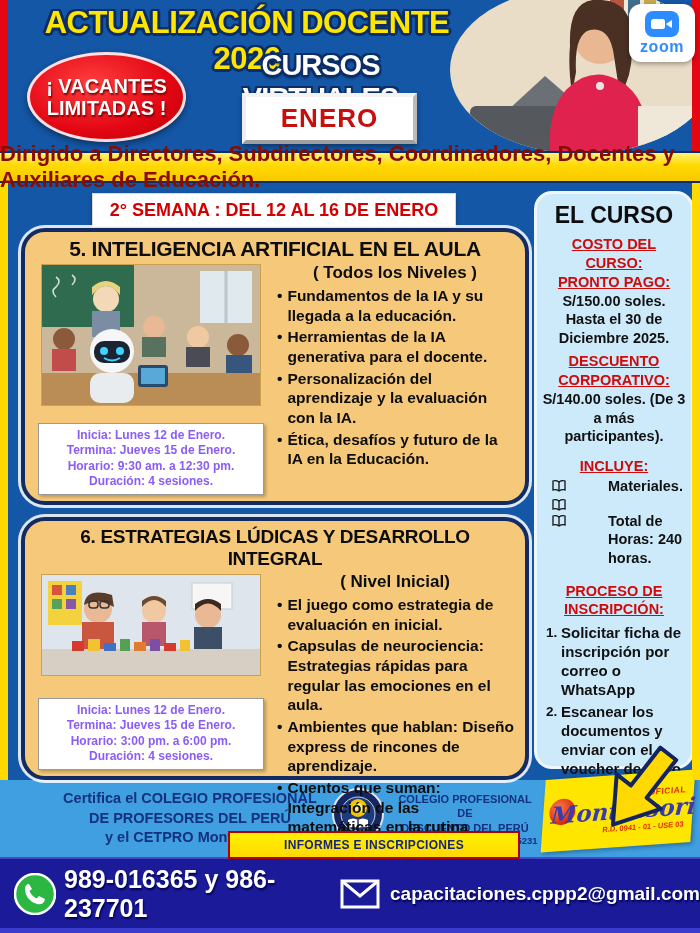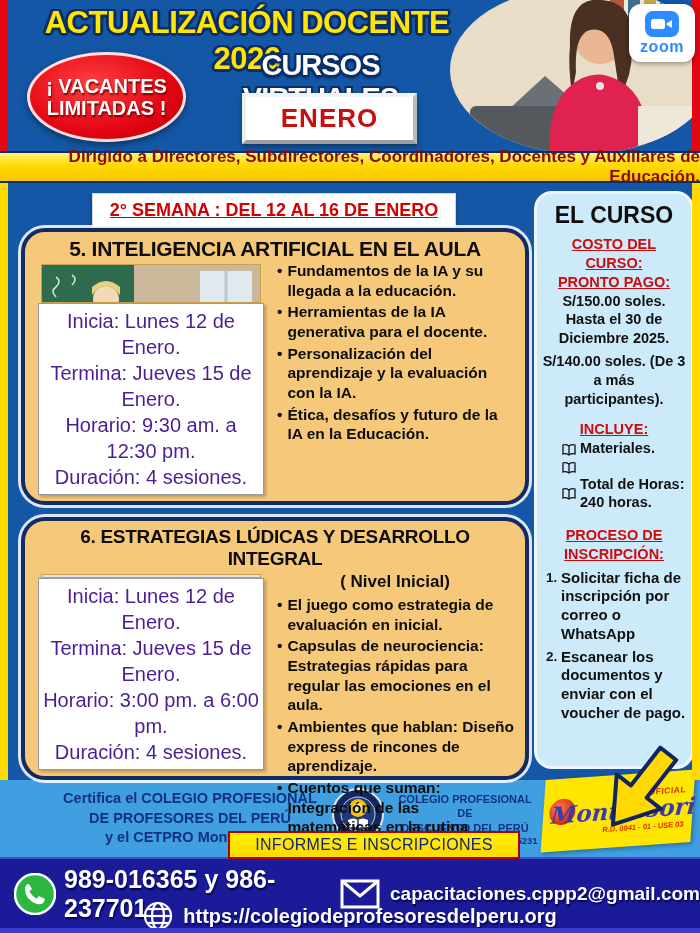--- a/index.html
+++ b/index.html
@@ -26,50 +26,50 @@
     box-shadow:0 3px 5px rgba(0,0,0,.35);display:flex;align-items:center;justify-content:center;}
   .enero-box span{color:#c80f0f;font-weight:900;font-size:26px;letter-spacing:1px;}
   .photo-ellipse{left:450px;top:-14px;width:265px;height:168px;border-radius:50%;overflow:hidden;z-index:2;}
   .zoom-badge{left:629px;top:4px;width:66px;height:58px;background:#fff;border-radius:12px;
     box-shadow:0 2px 5px rgba(0,0,0,.35);display:flex;flex-direction:column;align-items:center;justify-content:center;z-index:5;}
   .zoom-badge .zword{color:#2d8cff;font-weight:900;font-size:16px;letter-spacing:.5px;line-height:1;margin-top:2px;}
 
   .audience-bar{left:0;top:151px;width:700px;height:32px;
     background:linear-gradient(#fff27a,#ffd900 45%,#f7c800);border-top:2px solid #0c2d66;border-bottom:2px solid #0c2d66;
     display:flex;align-items:center;justify-content:center;z-index:4;box-sizing:border-box;}
-  .audience-bar span{color:#8a0b00;font-weight:900;font-size:17px;text-align:right;}
+  .audience-bar span{color:#8a0b00;font-weight:900;font-size:22px;}
 
   .week-box{left:92px;top:193px;width:362px;height:32px;background:#fff;border:1px solid #d8d8d8;
     display:flex;align-items:center;justify-content:center;box-shadow:0 2px 4px rgba(0,0,0,.3);}
-  .week-box span{color:#d40000;font-weight:900;font-size:18px;text-decoration:underline;}
+  .week-box span{color:#d40000;font-weight:900;font-size:18px;}
 
   
   .card{background:#f6c97a;border:4px solid #122b63;border-radius:24px;
     box-shadow:0 0 0 3px rgba(255,255,255,.85);box-sizing:border-box;
     display:flex;flex-direction:column;padding:5px 10px 6px;z-index:2;}
   .card-title{text-align:center;font-weight:900;color:#0d0d0d;letter-spacing:-.3px;}
   .card-body{display:flex;flex:1;min-height:0;}
   .card-left{width:232px;display:flex;flex-direction:column;align-items:center;}
   .photo-frame{width:218px;border:1px solid #caa14e;overflow:hidden;}
   .info-box{background:#fff;border:1px solid #9a9a9a;box-shadow:2px 2px 3px rgba(0,0,0,.25);
     width:226px;margin-top:auto;padding:4px 2px;text-align:center;box-sizing:border-box;}
-  .info-box div{color:#4c1d95;font-weight:400;font-size:20px;line-height:1.3;}
+  .info-box div{color:#8b5cf6;font-weight:700;font-size:12px;line-height:1.3;}
   .card-right{flex:1;padding-left:8px;display:flex;flex-direction:column;}
   .level{text-align:center;font-weight:900;font-size:17px;color:#0d0d0d;margin:2px 0 3px;}
   .bullet{display:flex;color:#0d0d0d;font-weight:bold;font-size:15.5px;line-height:1.27;margin-bottom:2px;}
   .bullet .dot{margin:0 5px 0 2px;}
 
   
   .sidebar{left:534px;top:191px;width:160px;height:578px;background:#cdeafb;border:3px solid #eef6ff;
     border-radius:18px;box-sizing:border-box;padding:8px 5px;text-align:center;z-index:2;}
   .sb-title{font-size:23px;font-weight:900;color:#0d0d0d;margin-bottom:6px;}
   .red-label{color:#cf0a0a;font-weight:900;font-size:14.5px;text-decoration:underline;line-height:1.3;}
   .sb-val{color:#111;font-weight:900;font-size:14.5px;line-height:1.3;margin-bottom:4px;}
   .sb-gap{height:7px;}
-  .inc-row{display:flex;align-items:center;text-align:left;margin:1px 0 1px 20px;}
+  .inc-row{display:flex;align-items:flex-start;text-align:left;margin:1px 0 1px 10px;gap:38px;}
   .inc-row svg{flex:none;margin:3px 4px 0 0;}
   .inc-row span{color:#111;font-weight:900;font-size:14.5px;line-height:1.25;}
   .step-row{display:flex;text-align:left;margin:2px 0 4px 4px;}
   .step-row .num{flex:none;width:15px;color:#111;font-weight:900;font-size:13.5px;padding-top:1px;}
   .step-row .txt{color:#111;font-weight:900;font-size:15px;line-height:1.25;}
 
   
   .light-section{left:0;top:780px;width:700px;height:77px;background:#3f9fe1;}
   .certifies{left:40px;top:789px;width:300px;text-align:center;}
   .certifies div{color:#14317f;font-weight:900;font-size:14.5px;line-height:1.35;}
@@ -81,21 +81,21 @@
     display:flex;flex-direction:column;justify-content:center;padding:2px 8px;box-sizing:border-box;z-index:2;}
   .mont-valor{color:#e03000;font-weight:900;font-size:8.5px;text-align:right;letter-spacing:.5px;}
   .mont-brand{position:relative;color:#3b3bb0;font-family:"DejaVu Serif",serif;font-style:italic;
     font-weight:bold;font-size:23px;line-height:1;text-align:center;}
   .mont-circle{position:absolute;left:-2px;top:-4px;width:26px;height:26px;border-radius:50%;
     background:radial-gradient(circle at 35% 35%,#ff7a4d,#d42a0a 70%);z-index:-1;}
   .mont-rd{color:#e03000;font-weight:bold;font-size:7.5px;text-align:right;margin-top:2px;}
   .big-arrow{left:592px;top:742px;width:96px;height:96px;z-index:6;transform:rotate(38deg);}
   .informes-bar{left:228px;top:831px;width:292px;height:28px;background:linear-gradient(#fff100,#ffd900);
     border:2px solid #b00000;box-sizing:border-box;display:flex;align-items:center;justify-content:center;z-index:5;}
-  .informes-bar span{color:#14247a;font-weight:400;font-size:16px;letter-spacing:.3px;}
+  .informes-bar span{color:#14247a;font-weight:700;font-size:12px;letter-spacing:.3px;}
 
   .navy-footer{left:0;top:857px;width:700px;height:76px;background:#1b1b9a;border-top:2px solid #4747c8;box-sizing:border-box;}
   .navy-footer .bottom-strip{position:absolute;left:0;bottom:0;width:100%;height:5px;background:#3b3bcd;}
   .contact-row1{position:absolute;left:0;top:6px;width:100%;display:flex;align-items:center;}
   .phones{color:#fff;font-weight:900;font-size:25px;margin-left:8px;text-shadow:1px 2px 2px #000050;}
   .email{color:#fff;font-weight:900;font-size:19px;margin-left:10px;text-shadow:1px 2px 2px #000050;}
   .contact-row2{position:absolute;left:0;top:42px;width:100%;display:flex;align-items:center;justify-content:center;}
   .website{color:#fff;font-weight:900;font-size:20px;margin-left:10px;text-shadow:1px 2px 2px #000050;}
 </style>
 </head>
@@ -191,20 +191,21 @@
           </svg>
         </div>
         <div class="info-box">
           <div>Inicia: Lunes 12 de Enero.</div>
           <div>Termina: Jueves 15 de Enero.</div>
           <div>Horario: 9:30 am. a 12:30 pm.</div>
           <div>Duración: 4 sesiones.</div>
         </div>
       </div>
       <div class="card-right">
+        <div class="level">( Todos los Niveles )</div>
         <div class="bullet">
             <span class="dot">•</span>
             <span>Fundamentos de la IA y su llegada a la educación.</span>
           </div>
         <div class="bullet">
             <span class="dot">•</span>
             <span>Herramientas de la IA generativa para el docente.</span>
           </div>
         <div class="bullet">
             <span class="dot">•</span>
@@ -280,20 +281,21 @@
           </div>
       </div>
     </div>
   </div>
 
   <div class="abs sidebar">
     <div class="sb-title">EL CURSO</div>
     <div class="red-label">COSTO DEL CURSO:</div>
     <div class="red-label">PRONTO PAGO:</div>
     <div class="sb-val">S/150.00 soles. Hasta el 30 de Diciembre 2025.</div>
+    <div class="red-label">DESCUENTO CORPORATIVO:</div>
     <div class="sb-val">S/140.00 soles. (De 3 a más participantes).</div>
     <div class="sb-gap"></div>
     <div class="red-label">INCLUYE:</div>
     <div class="inc-row">
       <svg width="14" height="12" viewBox="0 0 14 12">
           <path d="M1 1 Q4 0 7 2 Q10 0 13 1 L13 10 Q10 9 7 11 Q4 9 1 10 Z" fill="none" stroke="#111" stroke-width="1.3"></path>
           <line x1="7" y1="2" x2="7" y2="11" stroke="#111" stroke-width="1.3"></line>
         </svg>
       <span>Materiales.</span>
     </div>
@@ -378,28 +380,16 @@
       </span>
       <span class="phones">989-016365 y 986-237701</span>
       <span style="margin-left:26px;display:flex;">
         <svg width="40" height="30" viewBox="0 0 40 30">
           <rect x="2" y="2" width="36" height="26" fill="none" stroke="#fff" stroke-width="3"></rect>
           <path d="M2 2 L20 17 L38 2" fill="none" stroke="#fff" stroke-width="3"></path>
         </svg>
       </span>
       <span class="email">capacitaciones.cppp2@gmail.com</span>
     </div>
-    <div class="contact-row2">
-      <span style="display:flex;">
-        <svg width="30" height="30" viewBox="0 0 30 30">
-          <circle cx="15" cy="15" r="13" fill="none" stroke="#fff" stroke-width="2.2"></circle>
-          <ellipse cx="15" cy="15" rx="6" ry="13" fill="none" stroke="#fff" stroke-width="2.2"></ellipse>
-          <line x1="2" y1="15" x2="28" y2="15" stroke="#fff" stroke-width="2.2"></line>
-          <line x1="4" y1="8" x2="26" y2="8" stroke="#fff" stroke-width="2.2"></line>
-          <line x1="4" y1="22" x2="26" y2="22" stroke="#fff" stroke-width="2.2"></line>
-        </svg>
-      </span>
-      <span class="website">https://colegiodeprofesoresdelperu.org</span>
-    </div>
     <div class="bottom-strip"></div>
   </div>
 
 </div>
 
 </body></html>

